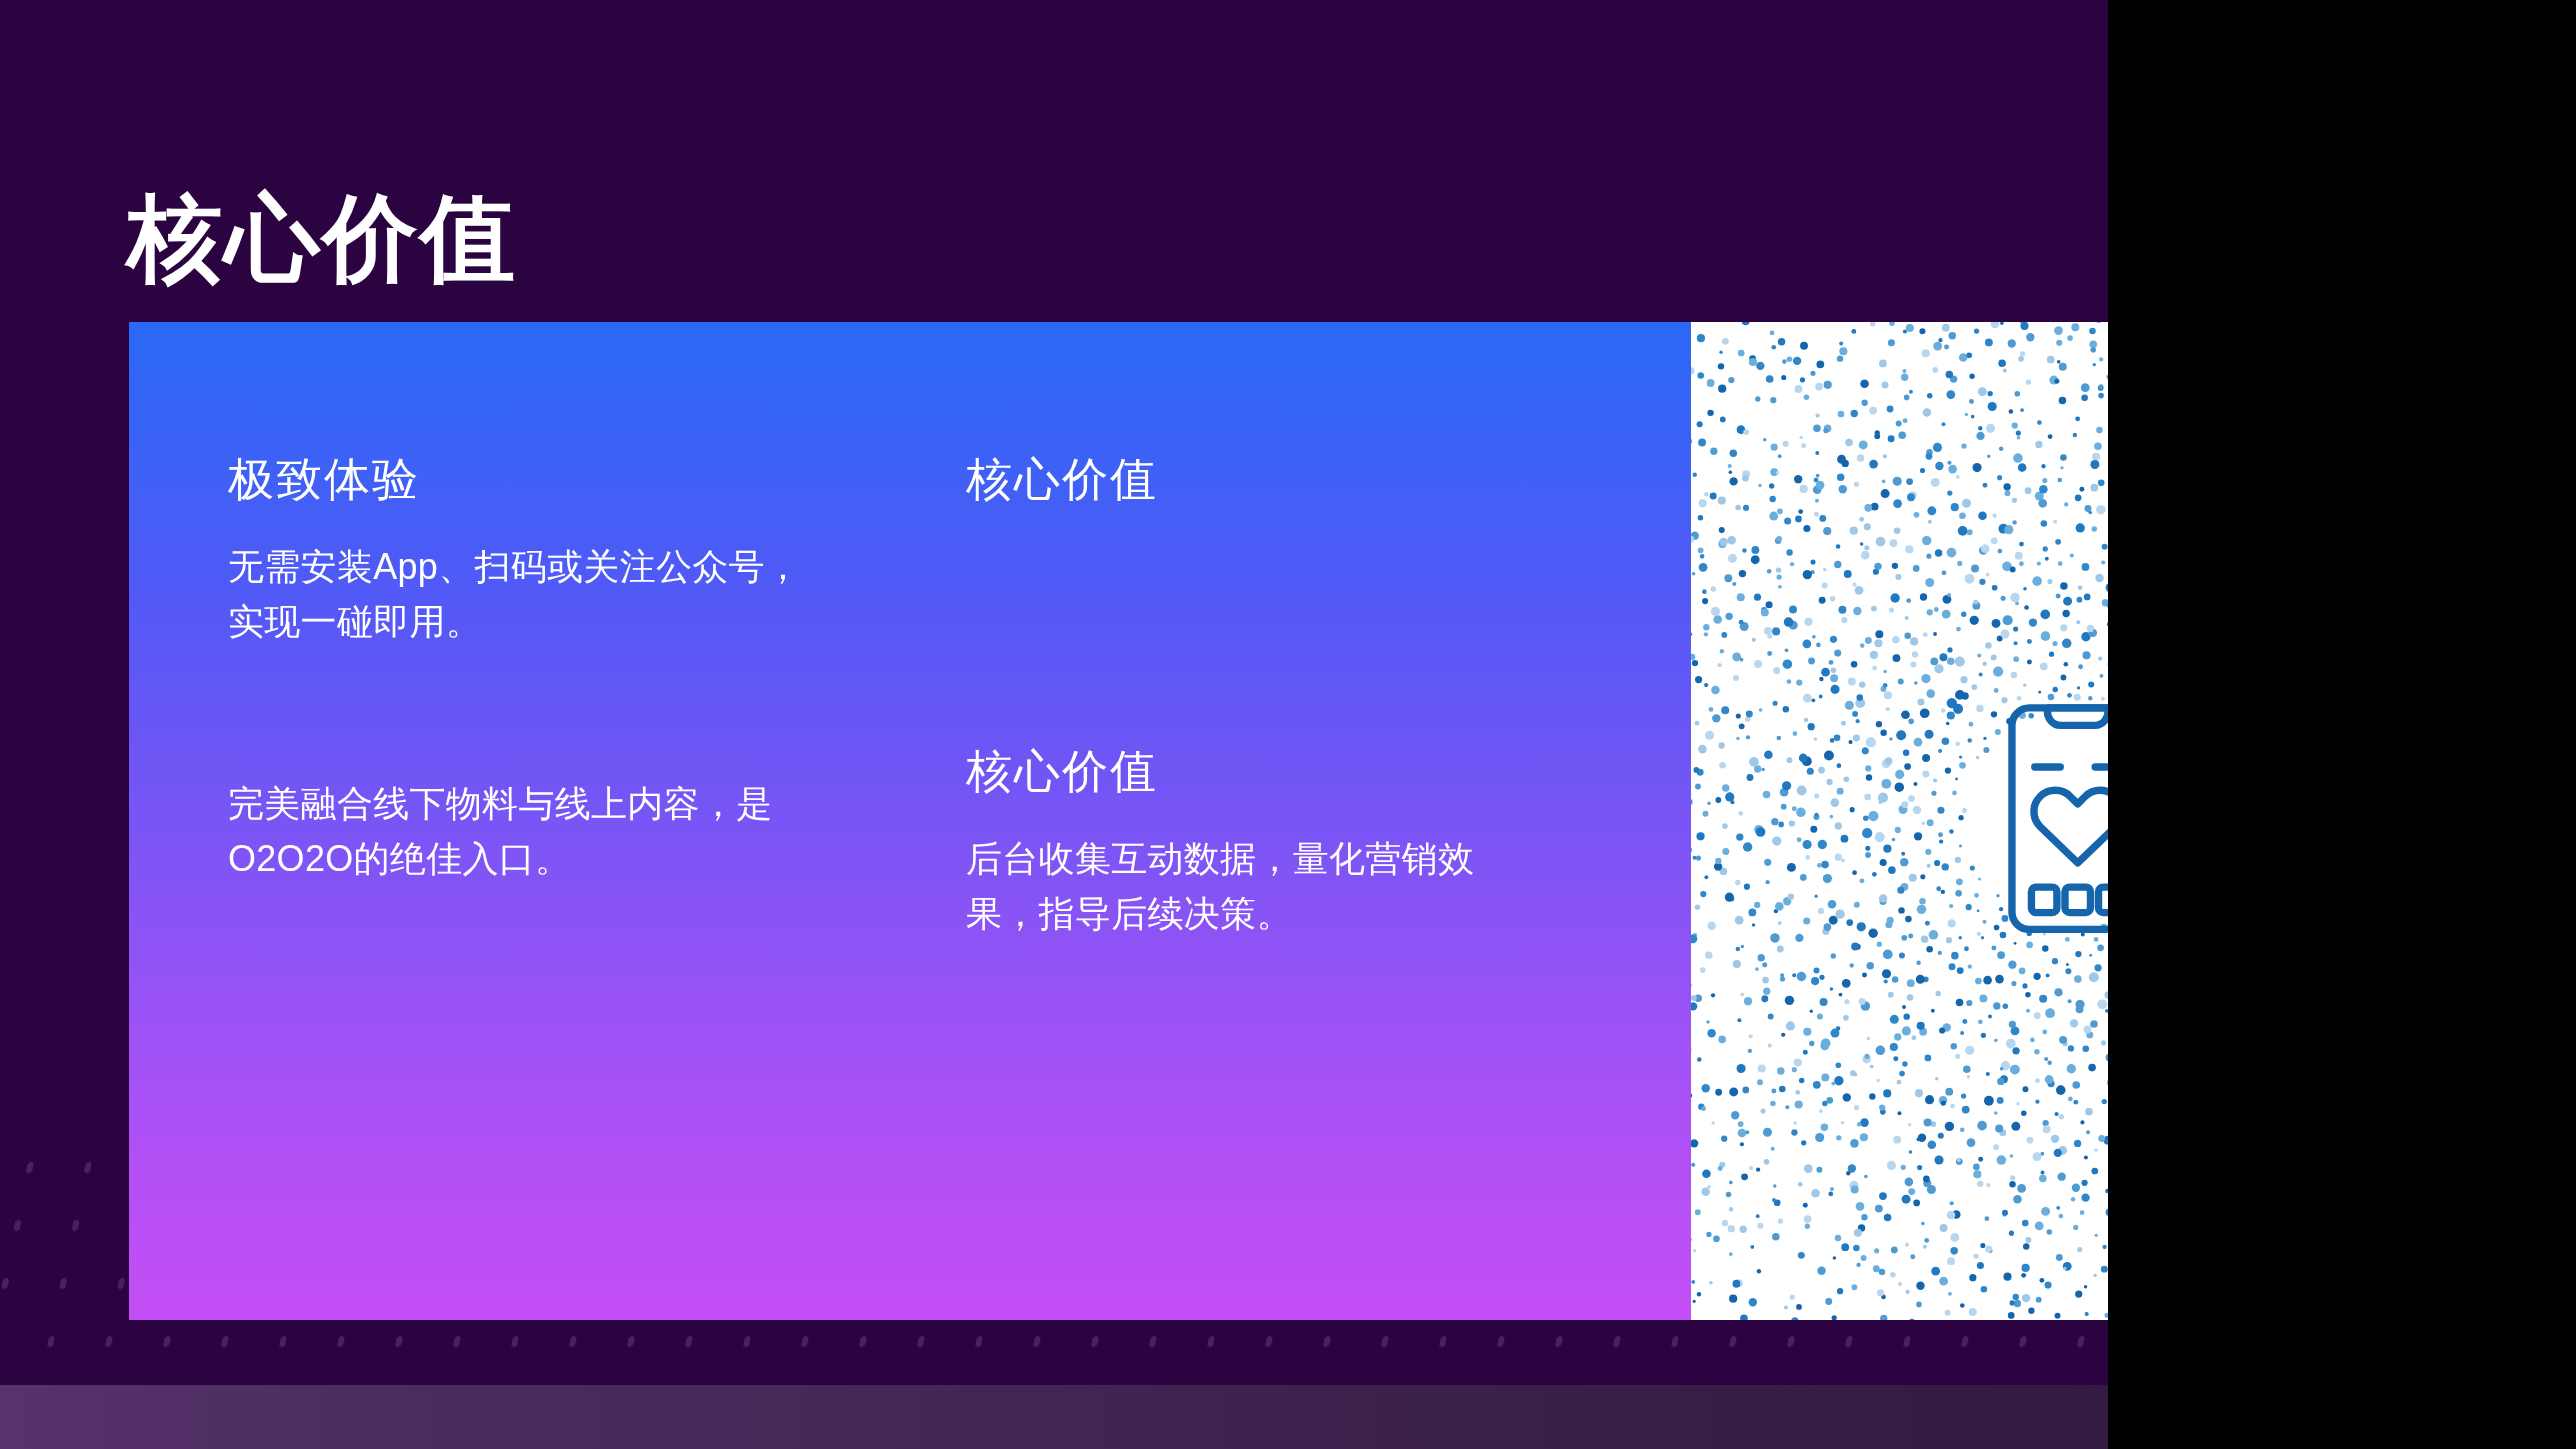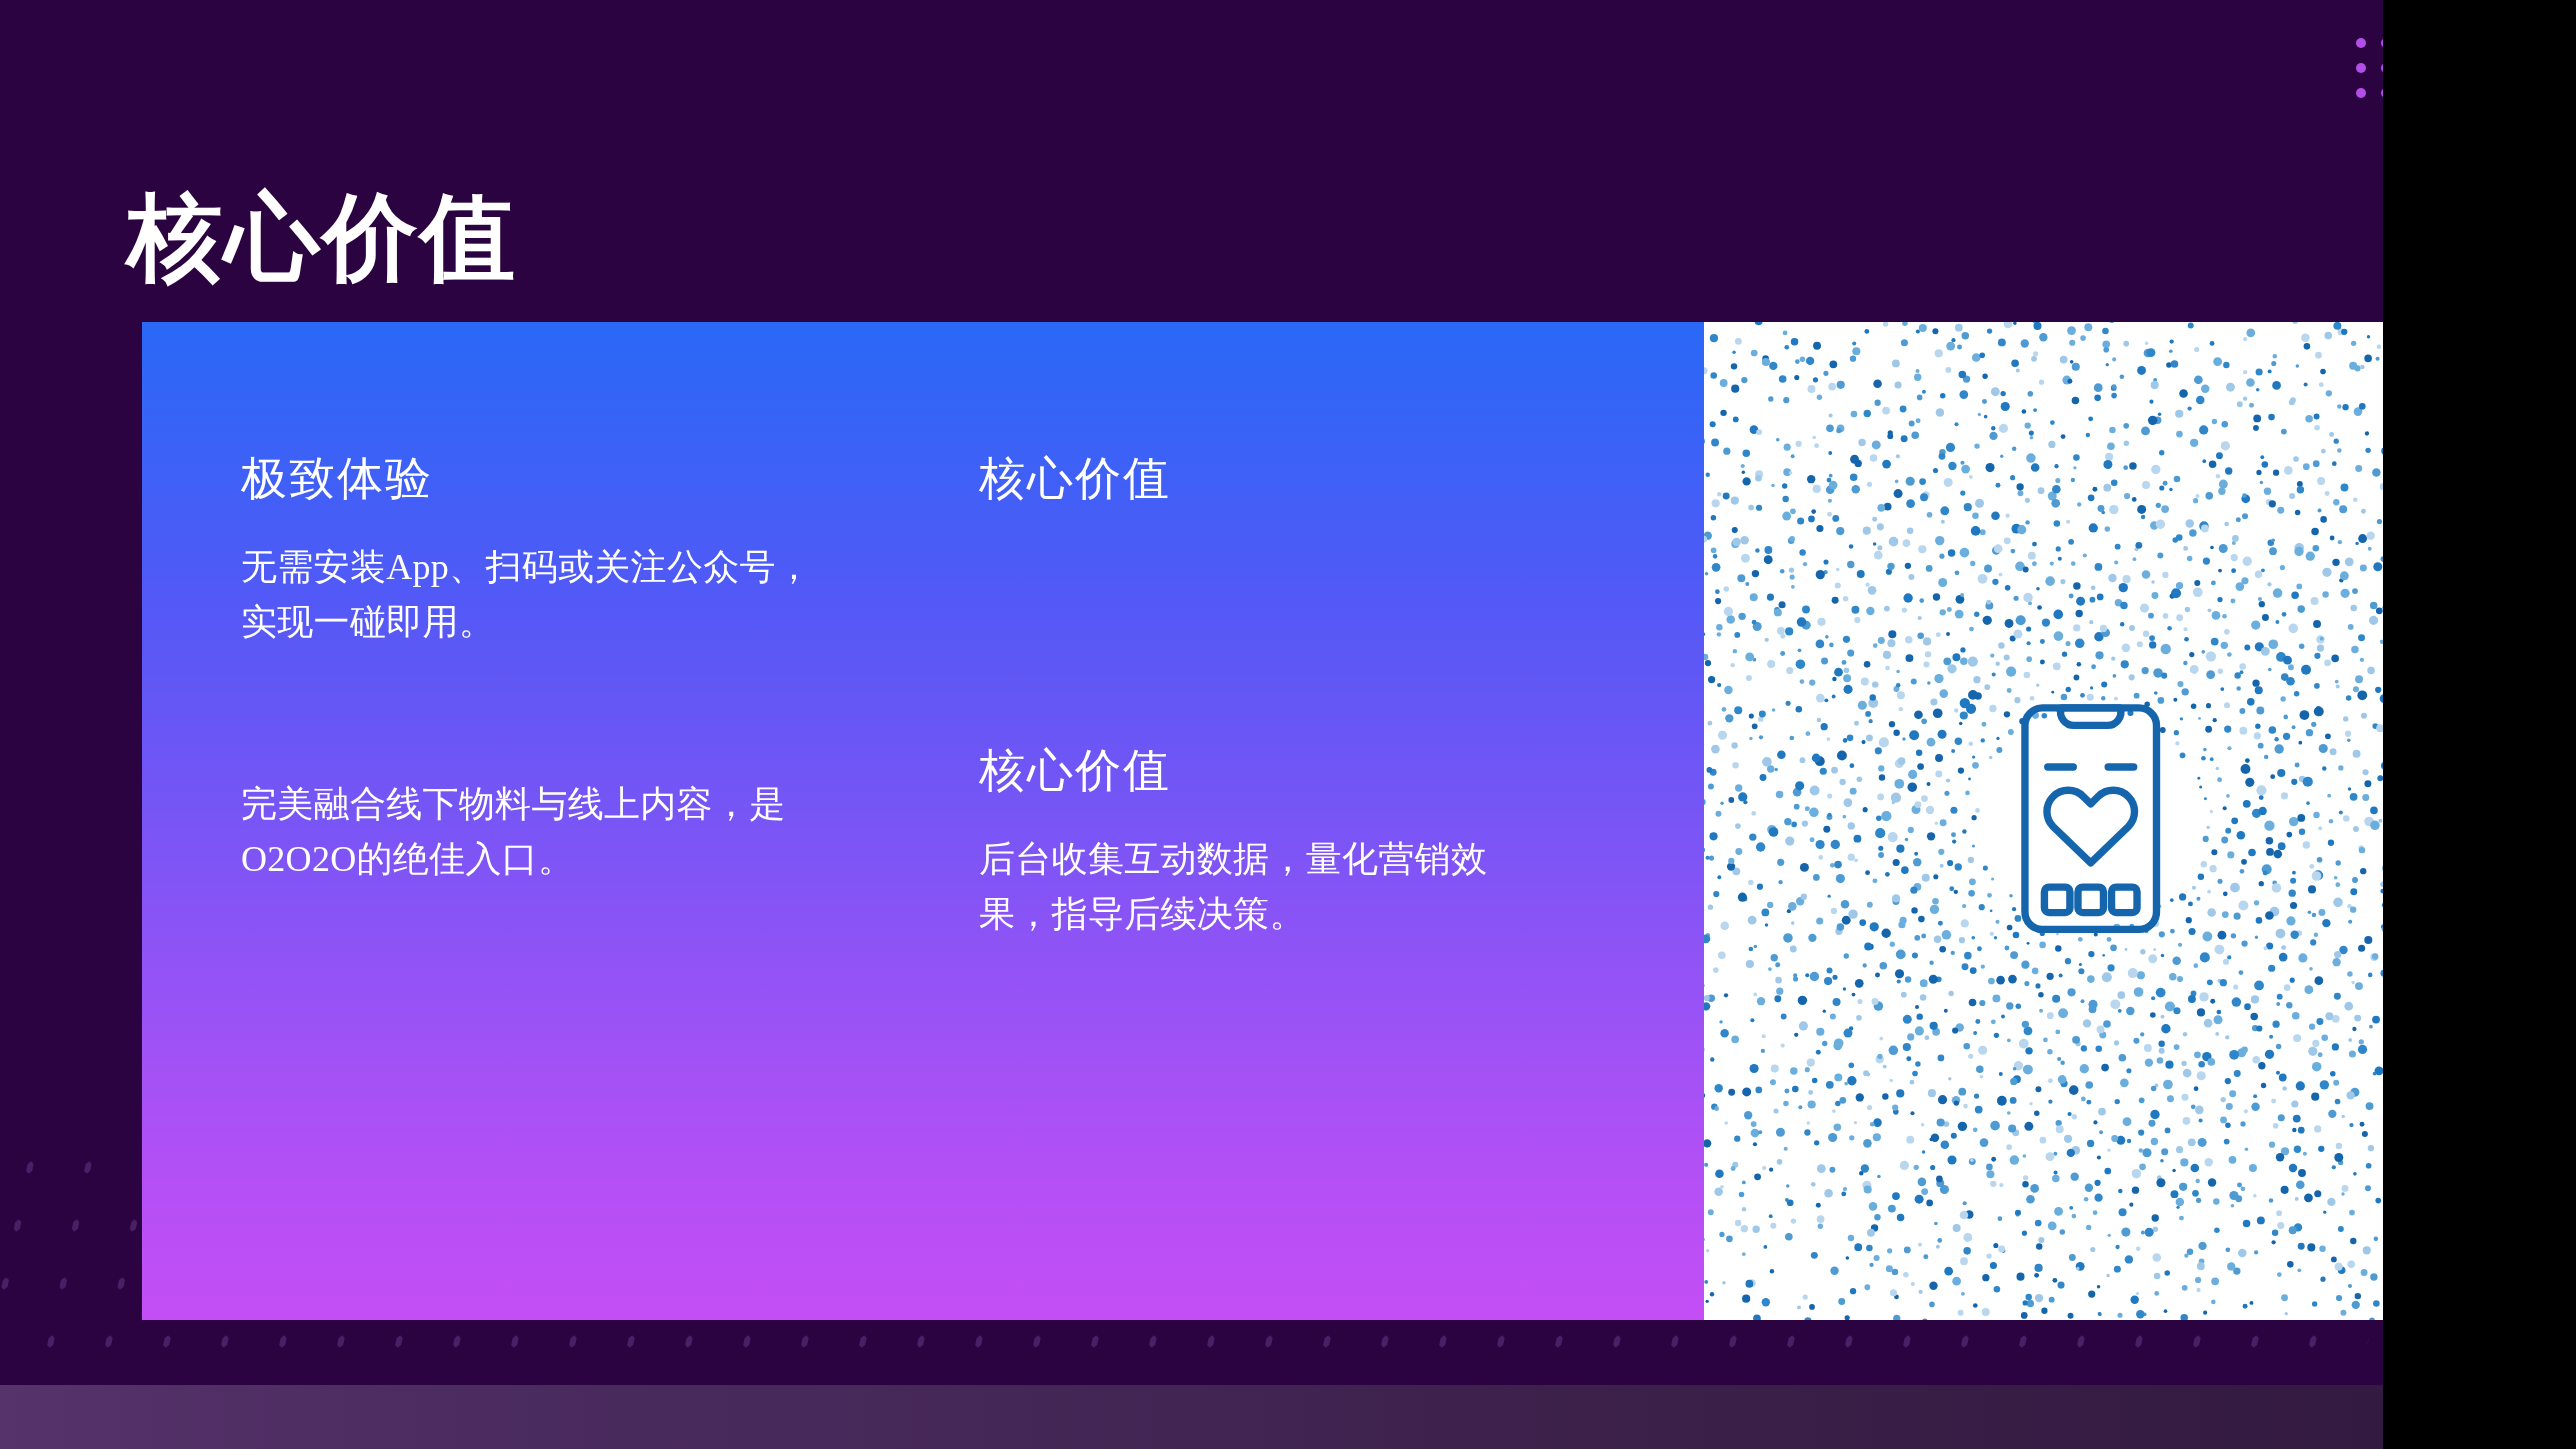--- a/index.html
+++ b/index.html
@@ -2,25 +2,25 @@
 <html style="font-size:10.7px"><head>
 <meta charset="utf-8">
 <style>
   html, body {
     margin: 0;
     padding: 0;
     background: #000;
   }
   #slide {
     position: relative;
-    width: 2383px;
+    width: 2108px;
     height: 1449px;
     overflow: hidden;
     background: #2b0340;
-    font-family: Liberation Serif, serif;
+    font-family: Liberation Sans, sans-serif;
   }
 
   
   .bg-base {
     position: absolute;
     inset: 0;
     background: #2b0340;
   }
   .bg-diag-dots {
     position: absolute;
@@ -73,21 +73,21 @@
     font-size: 95px;
     line-height: 1.12;
     color: #ffffff;
     letter-spacing: 2.7px;
     white-space: nowrap;
   }
 
   
   .card {
     position: absolute;
-    left: 142px;
+    left: 129px;
     top: 322px;
     width: 2318px;
     height: 998px;
     display: flex;
     overflow: hidden;
     box-shadow: 0 0 0 0 rgba(0,0,0,0);
   }
   .card-left {
     position: relative;
     width: 1562px;

